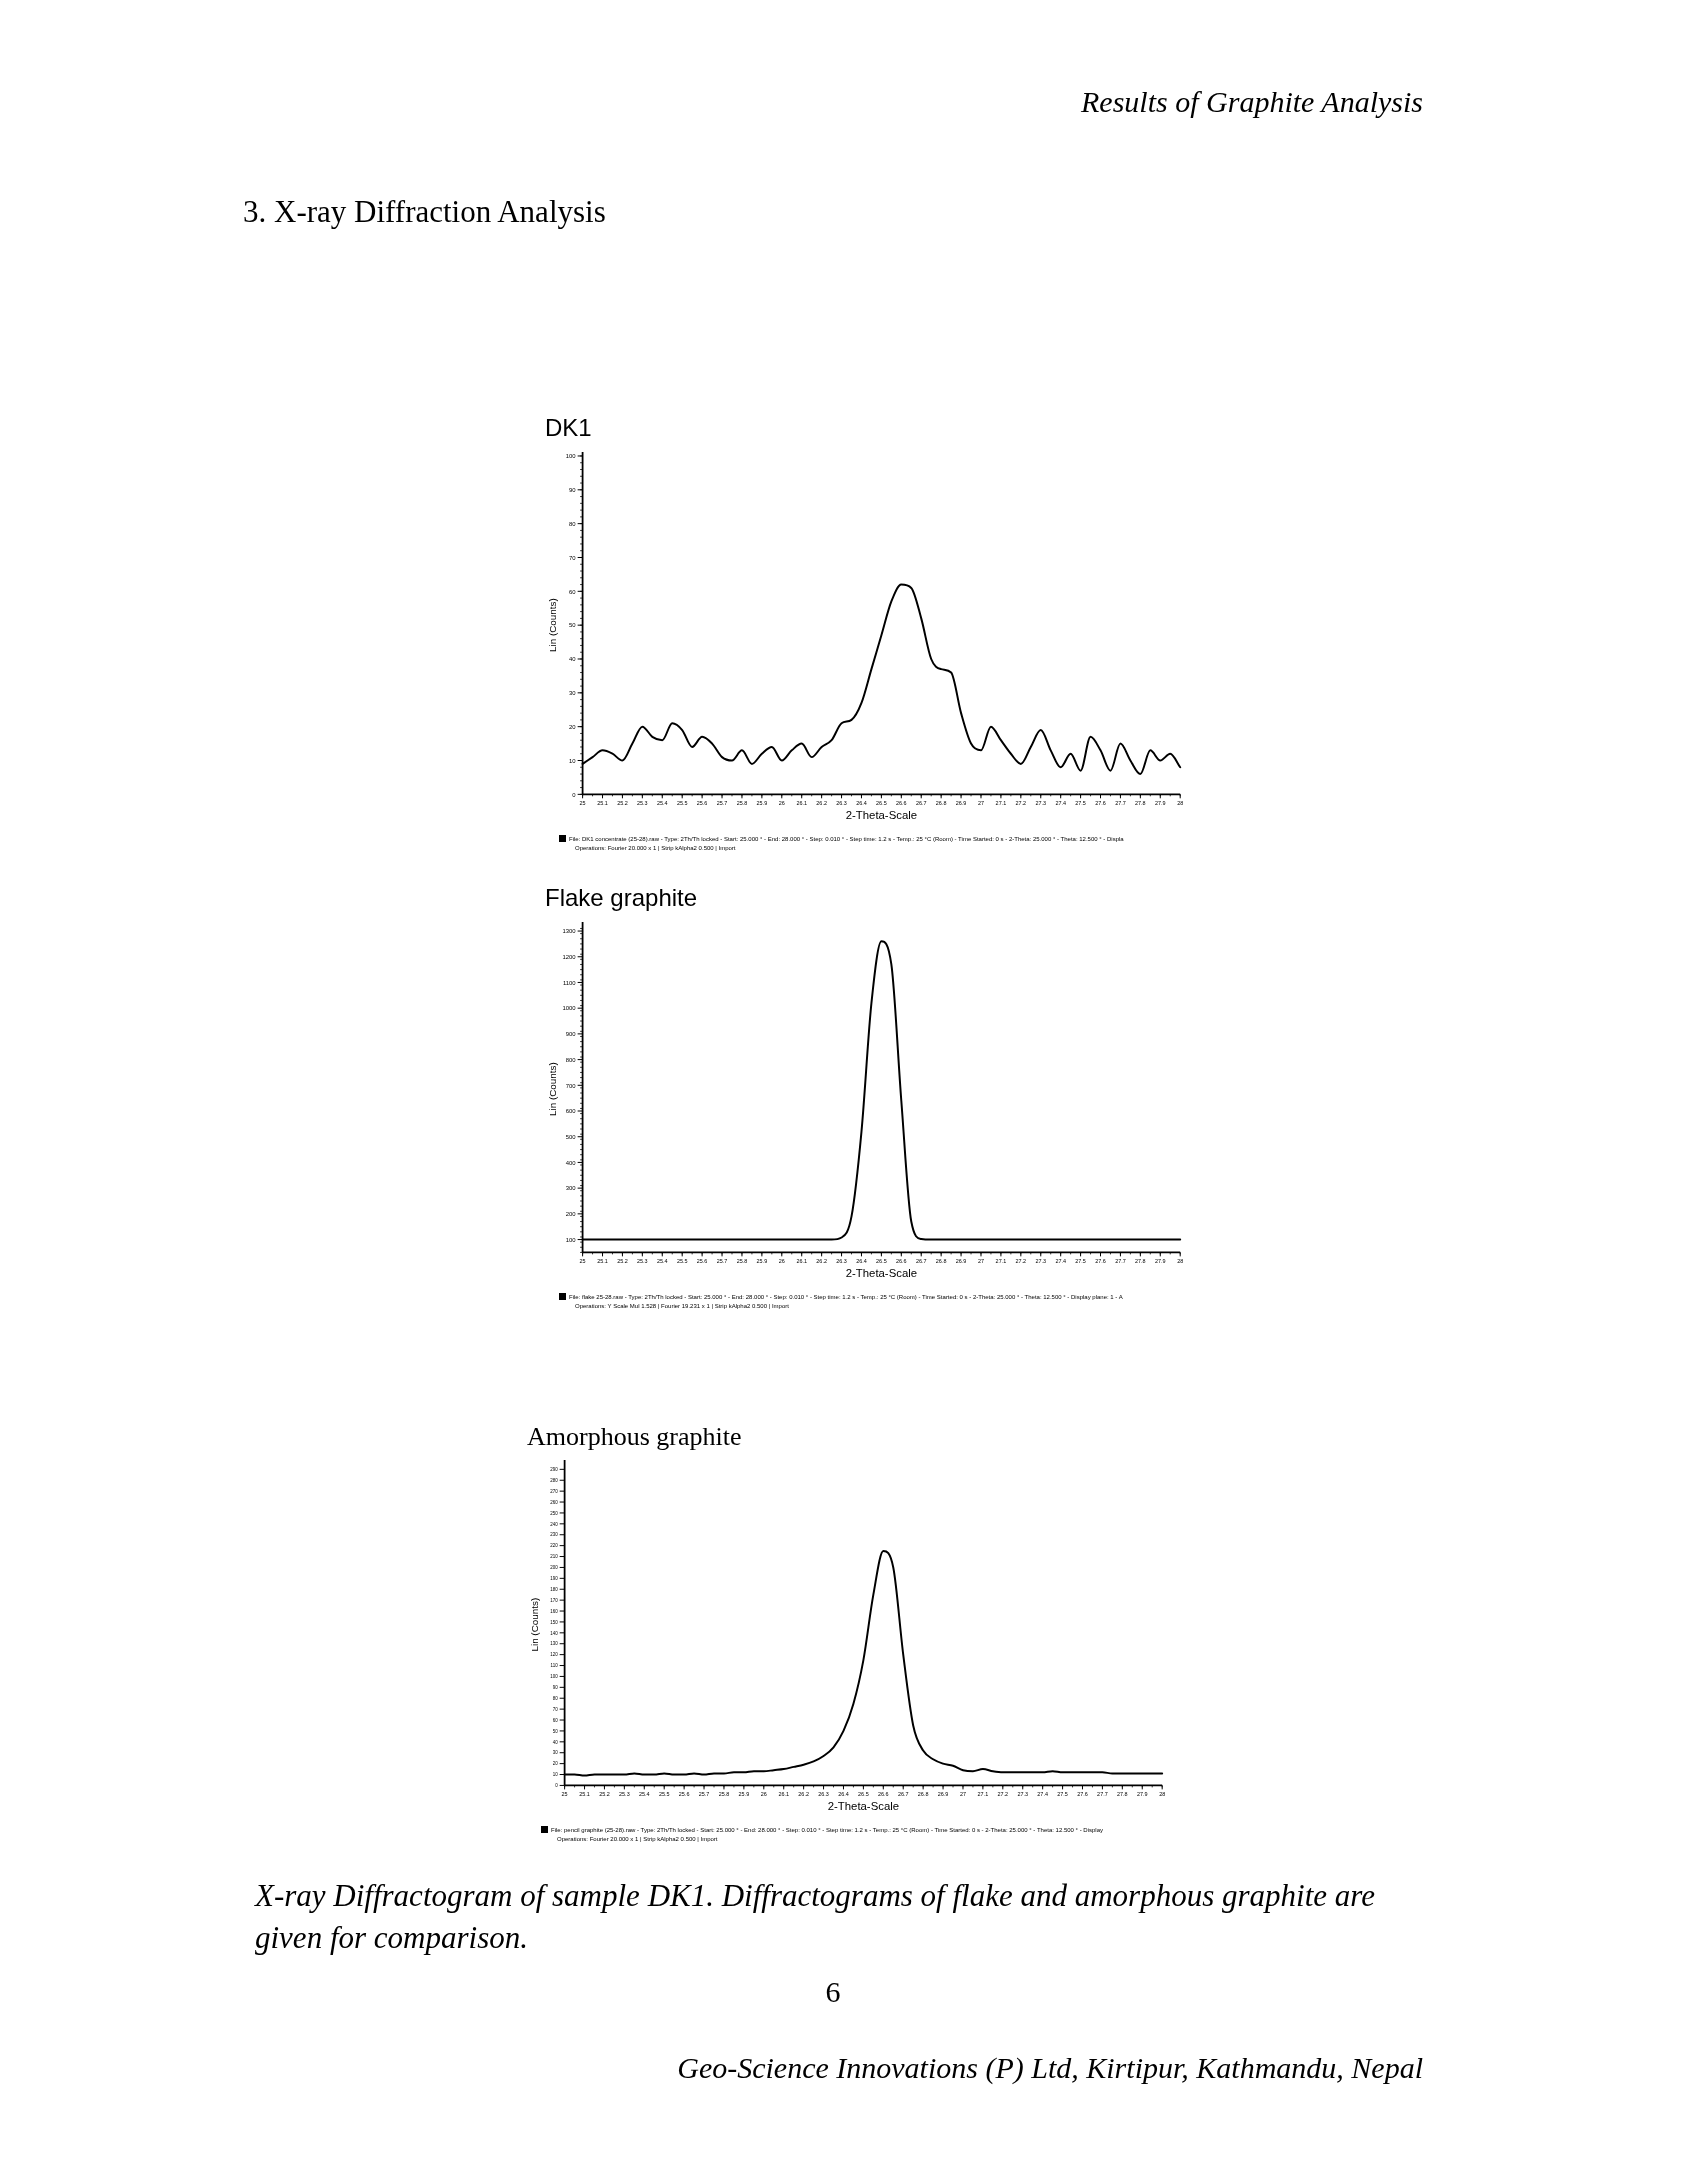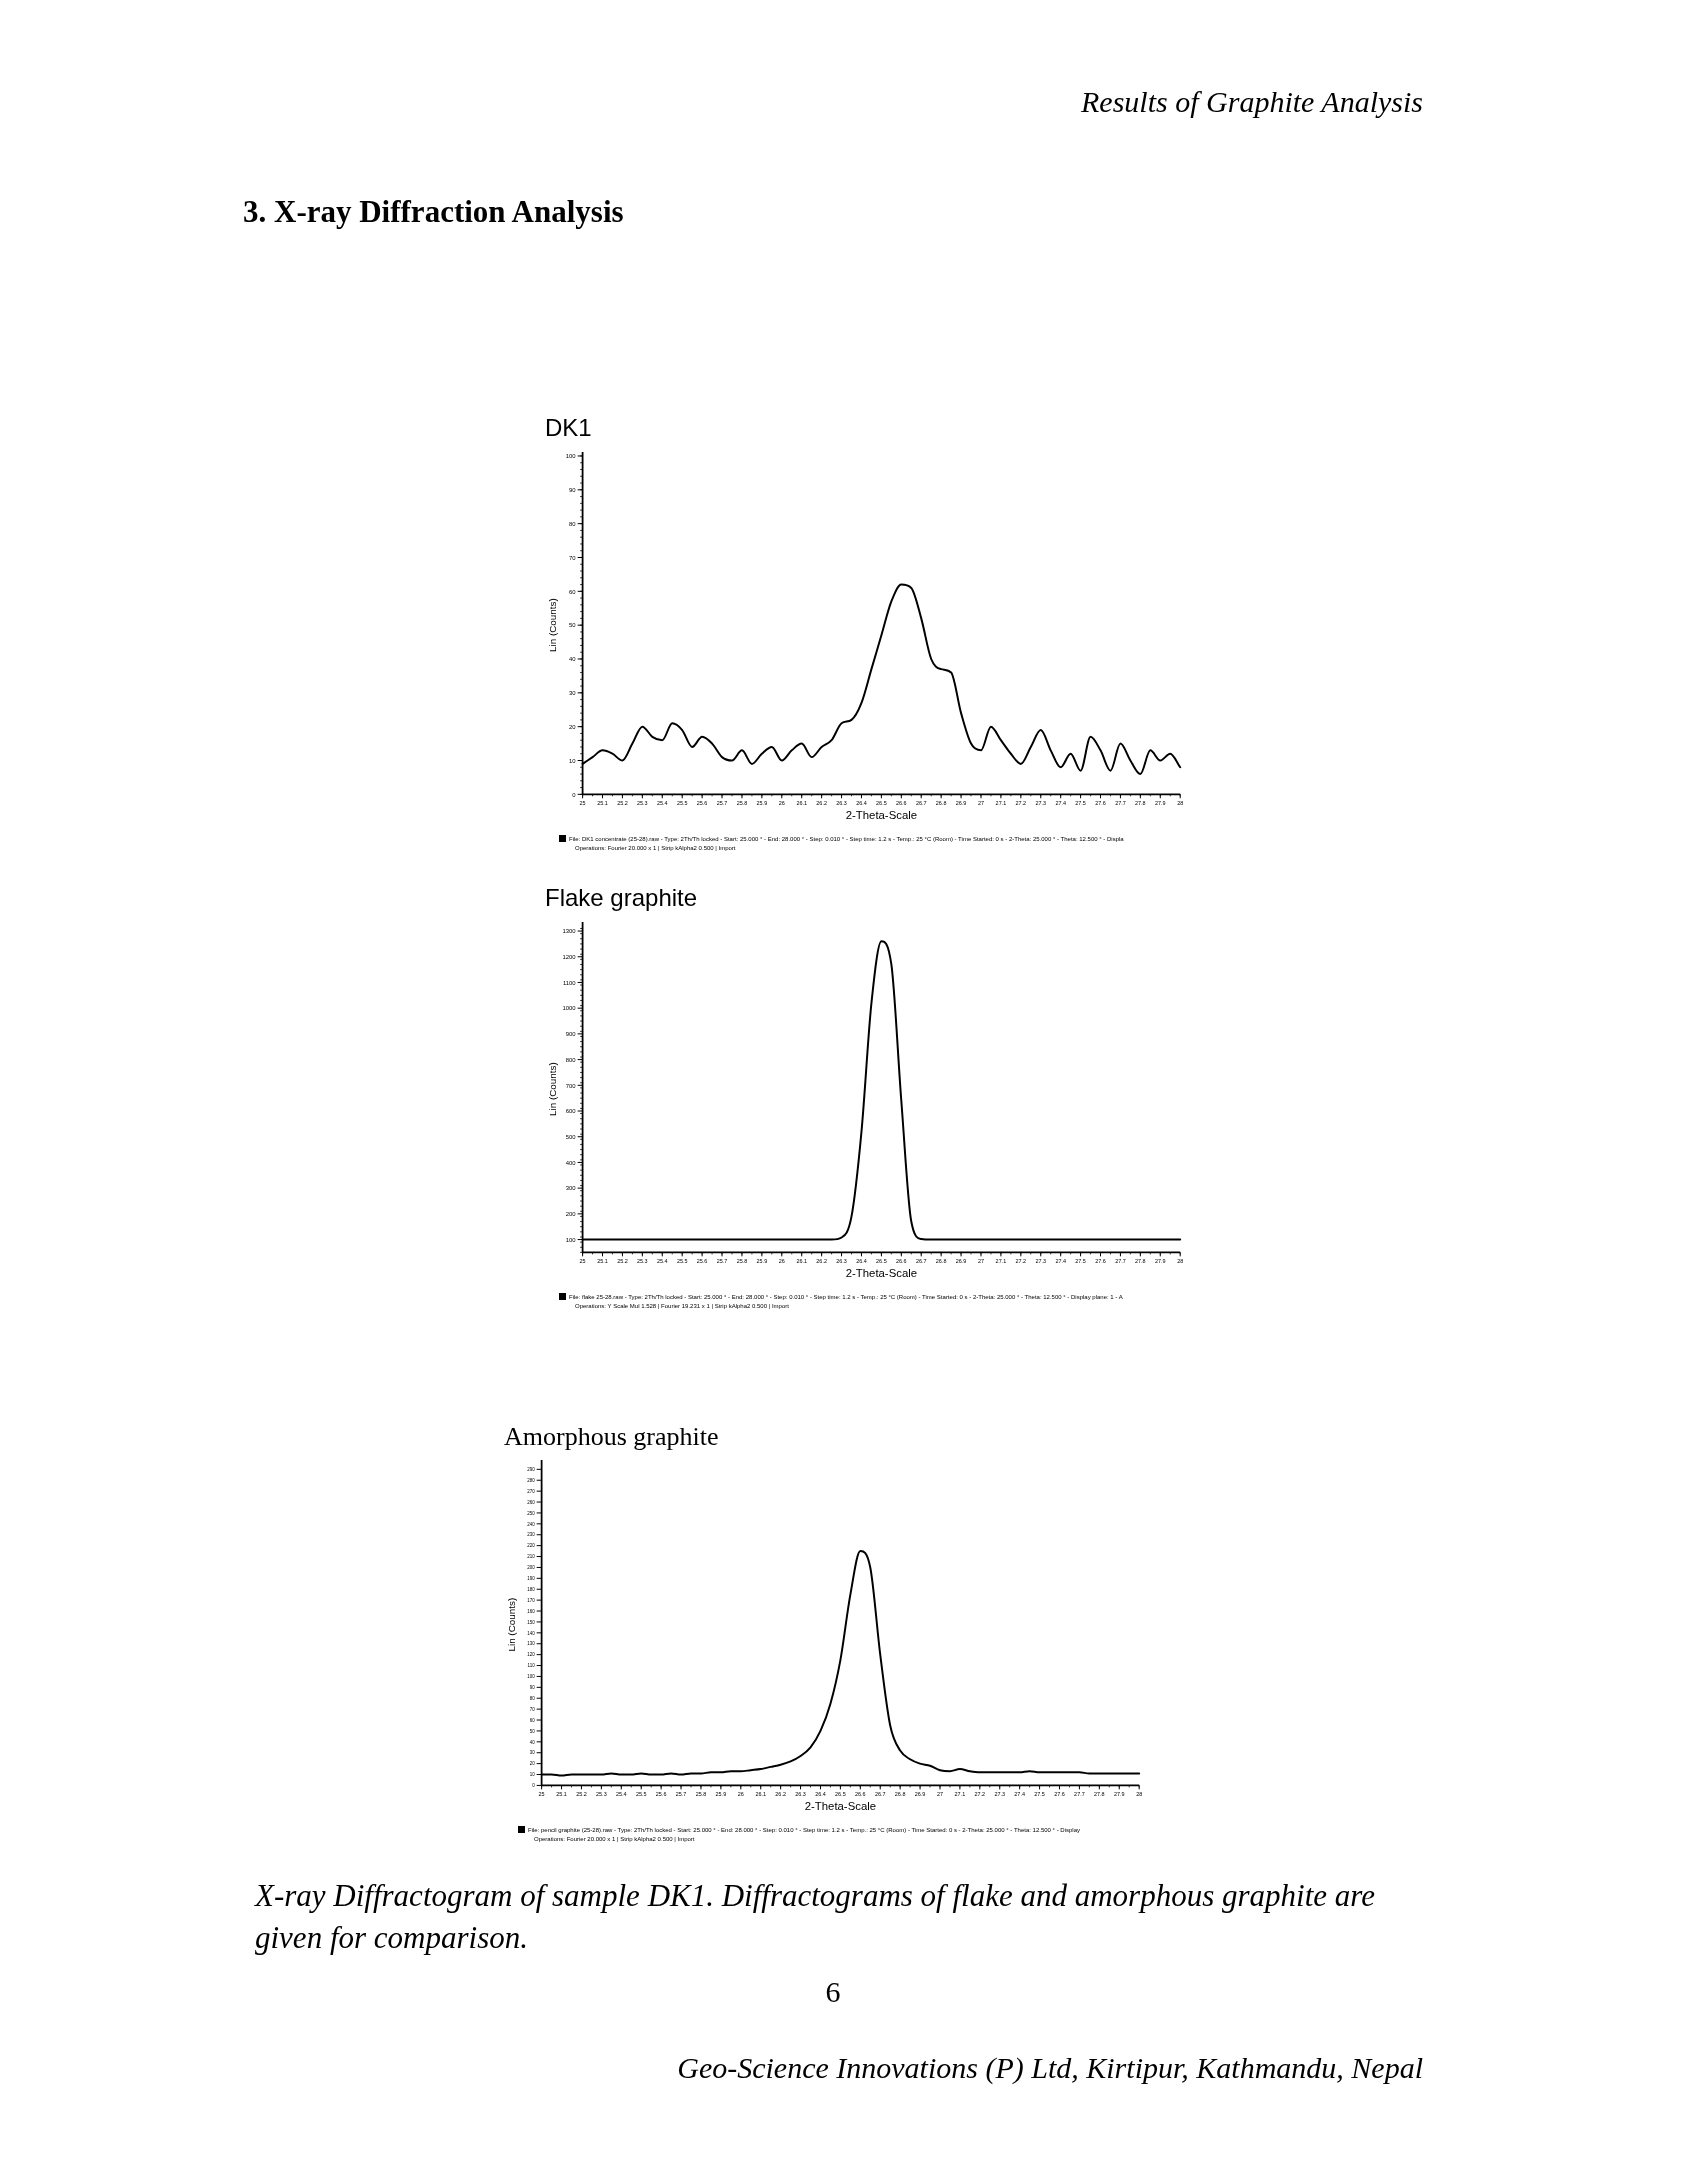--- a/index.html
+++ b/index.html
@@ -1,25 +1,25 @@
 <!DOCTYPE html>
 <html><head>
 <meta charset="utf-8">
 <style>
   html,body{margin:0;padding:0;background:#fff;}
   .page{position:relative;width:1683px;height:2102px;background:#ffffff;color:#000;
         font-family:"Liberation Serif",serif;overflow:hidden;}
   .hdr{position:absolute;top:85px;right:260px;font-style:italic;font-size:30px;}
-  .heading{position:absolute;left:243px;top:194px;font-weight:bold;font-size:31px;}
+  .heading{position:absolute;left:243px;top:194px;font-weight:normal;font-size:31px;}
   .para{position:absolute;left:293px;top:269px;width:1131px;font-size:29px;
         line-height:1.32;text-align:justify;margin:0;text-indent:10px;}
   .chart{position:absolute;width:653px;}
   #chart-0{left:545px;top:414px;}
   #chart-1{left:545px;top:884px;}
-  #chart-2{left:504px;top:1422px;}
+  #chart-2{left:527px;top:1422px;}
   .ct{font-size:24px;height:32px;font-family:"Liberation Sans",sans-serif;}
   #chart-2 .ct{font-family:"Liberation Serif",serif;font-size:26px;}
   .chart svg{display:block;}
   .legend{margin-top:1px;padding-left:14px;font-family:"Liberation Sans",sans-serif;
           font-size:6px;width:638px;color:#000;}
   .lg1{white-space:nowrap;overflow:hidden;}
   .chip{display:inline-block;width:7px;height:7px;background:#000;margin-right:3px;vertical-align:-1px;}
   .lg2{margin-left:16px;margin-top:3px;white-space:nowrap;overflow:hidden;}
   .caption{position:absolute;left:243px;top:1863px;width:1173px;font-style:italic;
            font-size:31px;line-height:1.36;margin:12px;}

